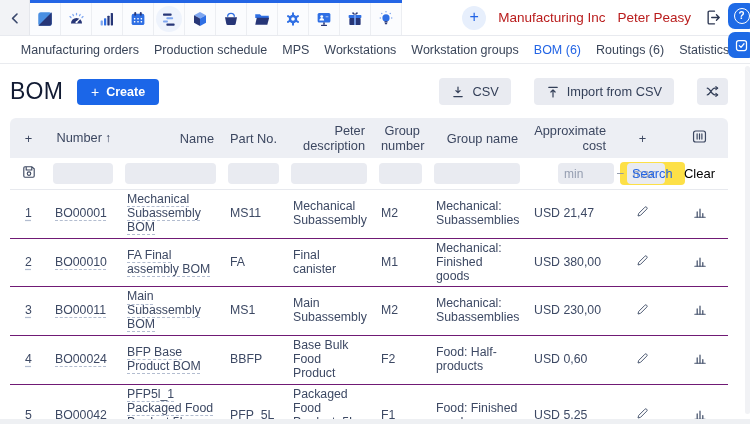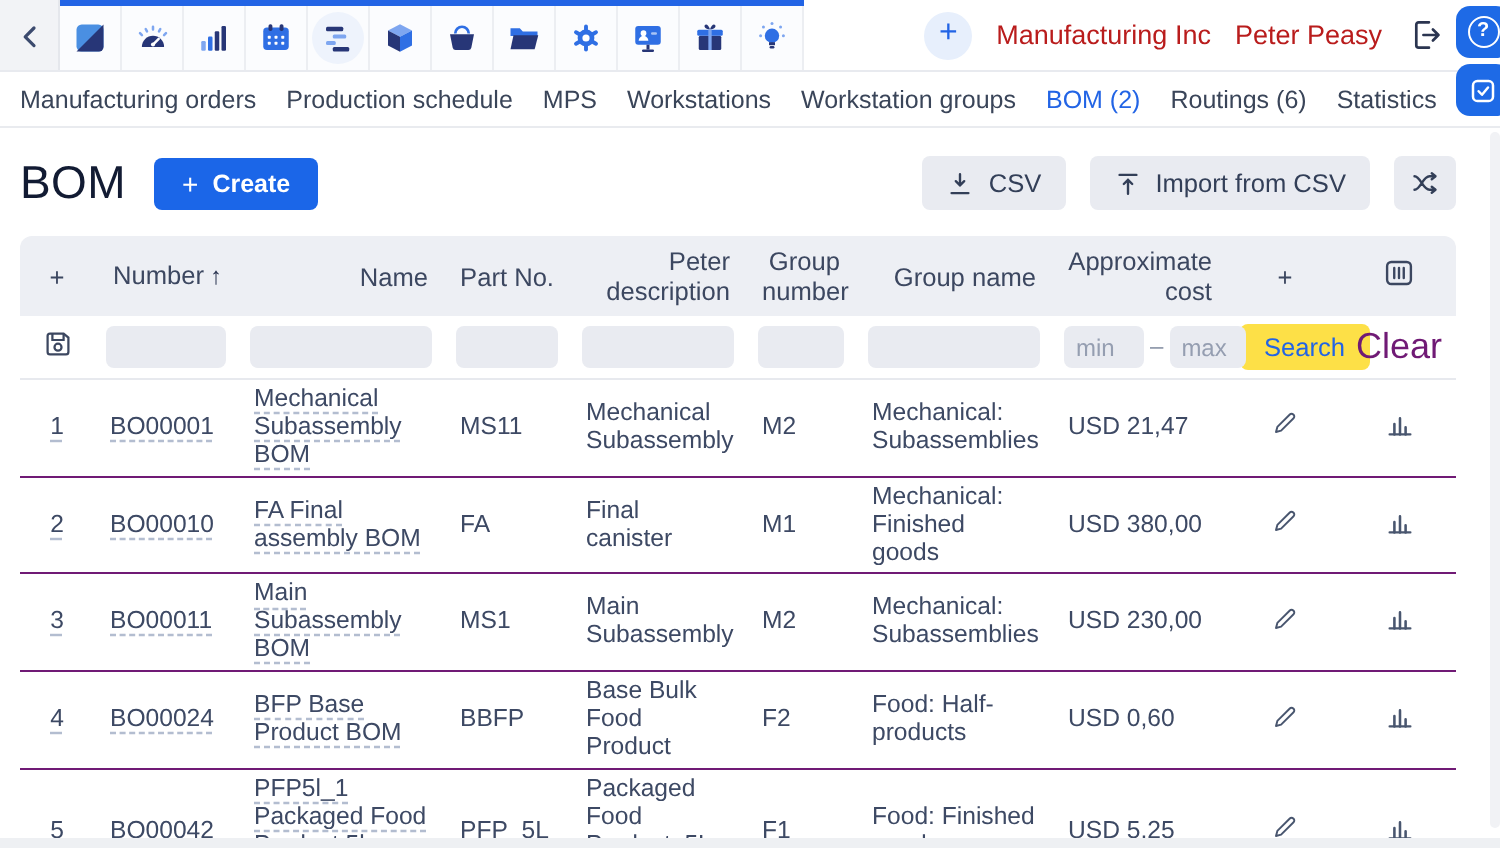--- a/index.html
+++ b/index.html
@@ -19,49 +19,49 @@
   .account-text { font-size:13.5px; color:#b91c1c; cursor:pointer; }
   .logout { display:flex; align-items:center; cursor:pointer; }
 
   
   .float-btn { position:absolute; right:-5px; width:27px; height:26px; background:#1e6ae6; border-radius:7px; z-index:50; display:flex; align-items:center; justify-content:center; cursor:pointer; }
   .float-help { top:3px; }
   .float-tasks { top:32px; }
   .help-ring { width:16px; height:16px; border:1.6px solid #fff; border-radius:50%; color:#fff; font-size:10px; line-height:13px; text-align:center; font-weight:700; }
 
   
-  .nav { display:flex; align-items:center; gap:15px; height:28px; padding:0 10px; background:#fff; border-bottom:1px solid #e9ebef; }
+  .nav { display:flex; align-items:center; gap:15px; height:28px; padding:0 10px; background:#fff; border-bottom:1px solid #e9ebef;justify-content:center; }
   .nav-tab { font-size:12.5px; color:#3a4559; cursor:pointer; white-space:nowrap; }
   .nav-tab.active { color:#2264e5; }
 
   
   .title-row { display:flex; align-items:center; gap:14px; padding:14px 22px 13px 10px; }
   .page-title { font-size:23px; font-weight:500; color:#121b33; letter-spacing:.2px; }
   .btn-create { display:flex; align-items:center; gap:7px; background:#1b66e8; color:#fff; border:none; border-radius:4px; padding:6px 14px; font-size:12.5px; font-weight:600; cursor:pointer; font-family:inherit; }
   .btn-create .plus { font-size:14px; font-weight:400; line-height:12px; }
-  .actions { margin-left:auto; display:flex; align-items:center; gap:12px;padding-left:13px; }
+  .actions { margin-left:auto; display:flex; align-items:center; gap:23px;padding-left:13px; }
   .btn-gray { display:flex; align-items:center; gap:7px; background:#e9ebf1; color:#333f58; border:none; border-radius:4px; padding:6px 12px; font-size:12.8px; cursor:pointer; font-family:inherit; }
   .btn-icon-only { padding:6px 8px; }
 
   
   table { border-collapse:collapse; table-layout:fixed; width:718px; margin-left:10px; }
   thead th { background:#edeff4; font-weight:400; font-size:12.8px; color:#3c4760; text-align:right; padding:5px 8px; vertical-align:middle; line-height:15px; cursor:pointer; }
   thead th:first-child { border-radius:6px 0 0 0; text-align:center; }
   thead th.c-center { text-align:center; }
   thead th:last-child { border-radius:0 6px 0 0; }
   .sort-arrow { color:#2a3450; font-size:12px; margin-left:3px; }
 
   tr.filter-row td { padding:4px 6px; border-bottom:1px solid #e7e9ee; vertical-align:middle; }
   .f-input { width:100%; height:21px; background:#e9ebf1; border:none; border-radius:4px; font-size:12px; color:#333f58; padding:0 6px; font-family:inherit; }
   .f-input::placeholder { color:#959eb1; }
   .range-wrap { display:flex; align-items:center; gap:3px; }
-  .f-min { width:40px; } .f-max { width:38px; }
+  .f-min { width:56px;margin-left:26px; } .f-max { width:38px; }
   .range-dash { color:#8a93a6; font-size:12px; }
   .btn-search { background:#fde047; color:#2264e5; border:none; border-radius:4px; padding:4px 12px; font-size:12.8px; cursor:pointer; font-family:inherit; display:block; margin:0 auto; }
-  .clear-link { display:block; text-align:center; color:#701a75; font-size:18px; cursor:pointer; }
+  .clear-link { display:block; text-align:center; color:#000000; font-size:13px; cursor:pointer; }
   .save-cell { text-align:center; }
 
   tbody td { border-bottom:1px solid #701a75; padding:3px 8px; font-size:12.3px; color:#3d4964; vertical-align:middle; line-height:13.9px; }
   td.c-center { text-align:center; }
   .lnk { text-decoration:underline dashed #b3bdd0; text-underline-offset:3px; cursor:pointer; }
   .cost-cell { white-space:nowrap; }
   .row-icon { cursor:pointer; display:inline-flex; }
 
   .bottom-strip { position:absolute; left:0; right:0; bottom:0; height:5px; background:#eef0f3; }
   .scroll-strip { position:absolute; top:66px; right:0; width:5px; height:348px; background:#f1f2f5; border-radius:3px; }
@@ -210,21 +210,21 @@
         <path d="M8.5 12.2l2.7 2.8 4.8-5.8" fill="none" stroke="#fff" stroke-width="2" stroke-linecap="round" stroke-linejoin="round"></path>
       </svg>
   </div>
 
   <nav class="nav">
     <span class="nav-tab">Manufacturing orders</span>
     <span class="nav-tab">Production schedule</span>
     <span class="nav-tab">MPS</span>
     <span class="nav-tab">Workstations</span>
     <span class="nav-tab">Workstation groups</span>
-    <span class="nav-tab active">BOM (2)</span>
+    <span class="nav-tab active">BOM (6)</span>
     <span class="nav-tab">Routings (6)</span>
     <span class="nav-tab">Statistics</span>
   </nav>
 
   <div class="title-row">
     <h1 class="page-title">BOM</h1>
     <button class="btn-create">
       <span class="plus">+</span>
       <span>Create</span>
     </button>

